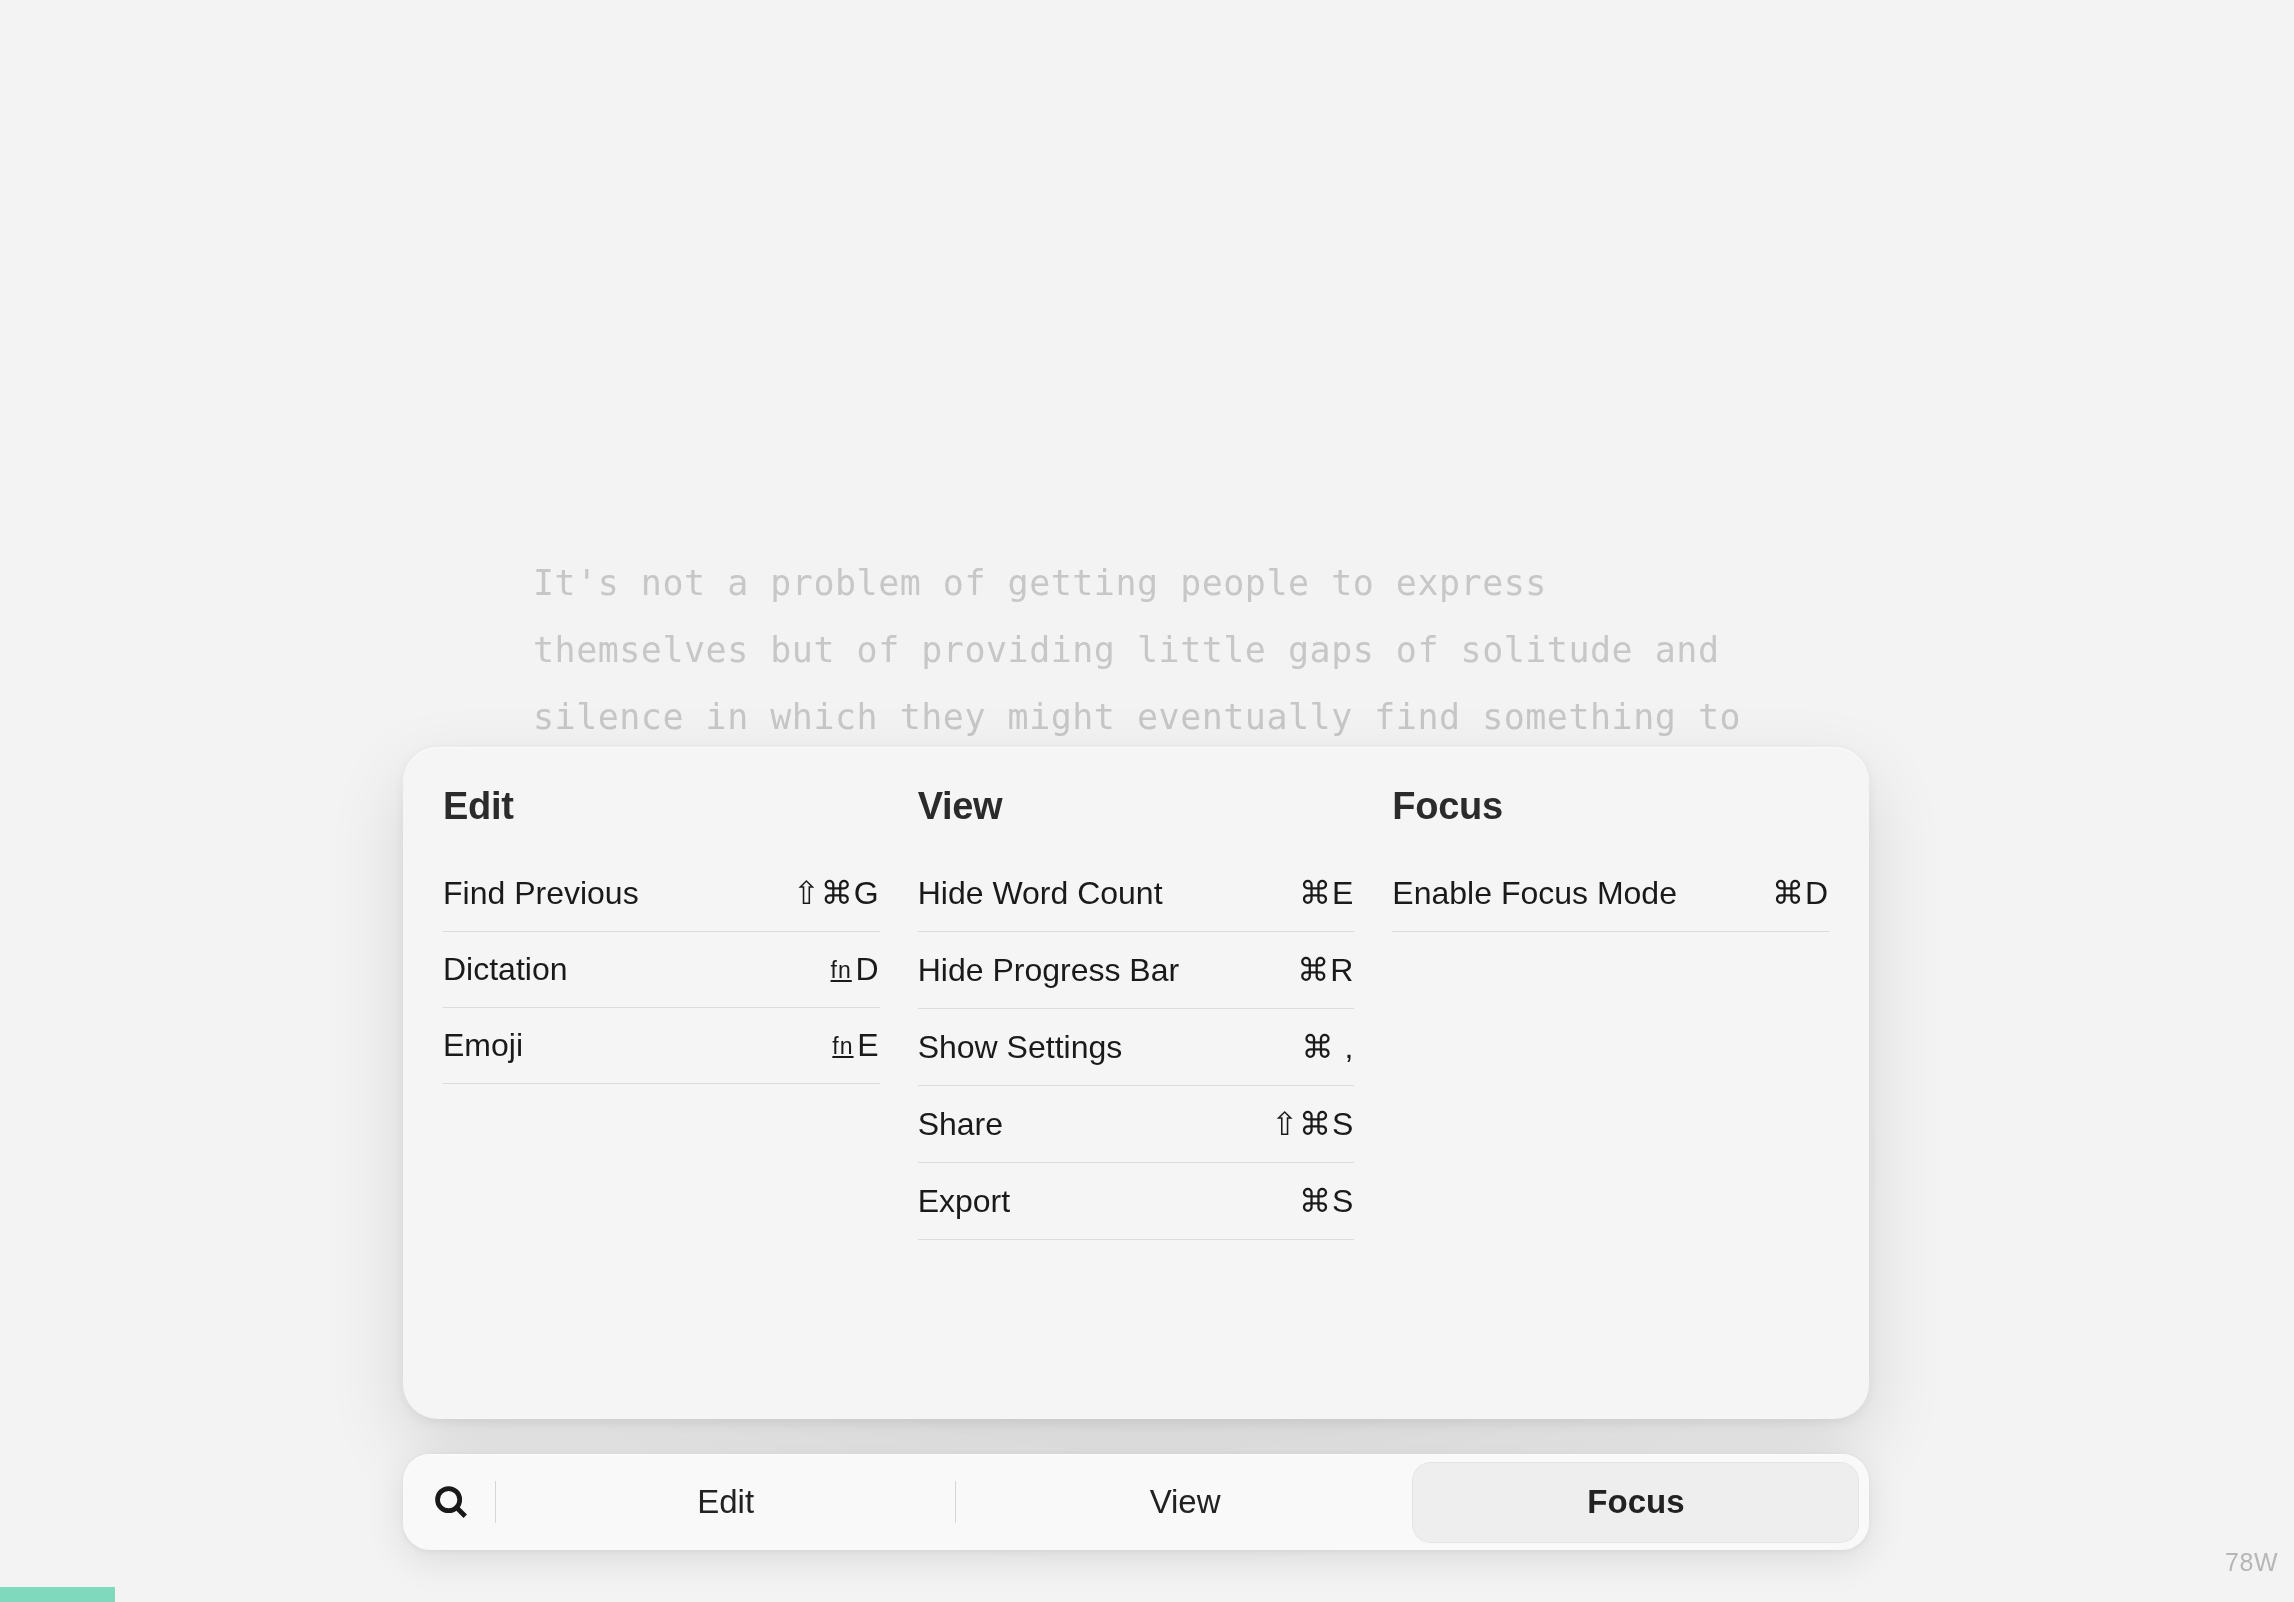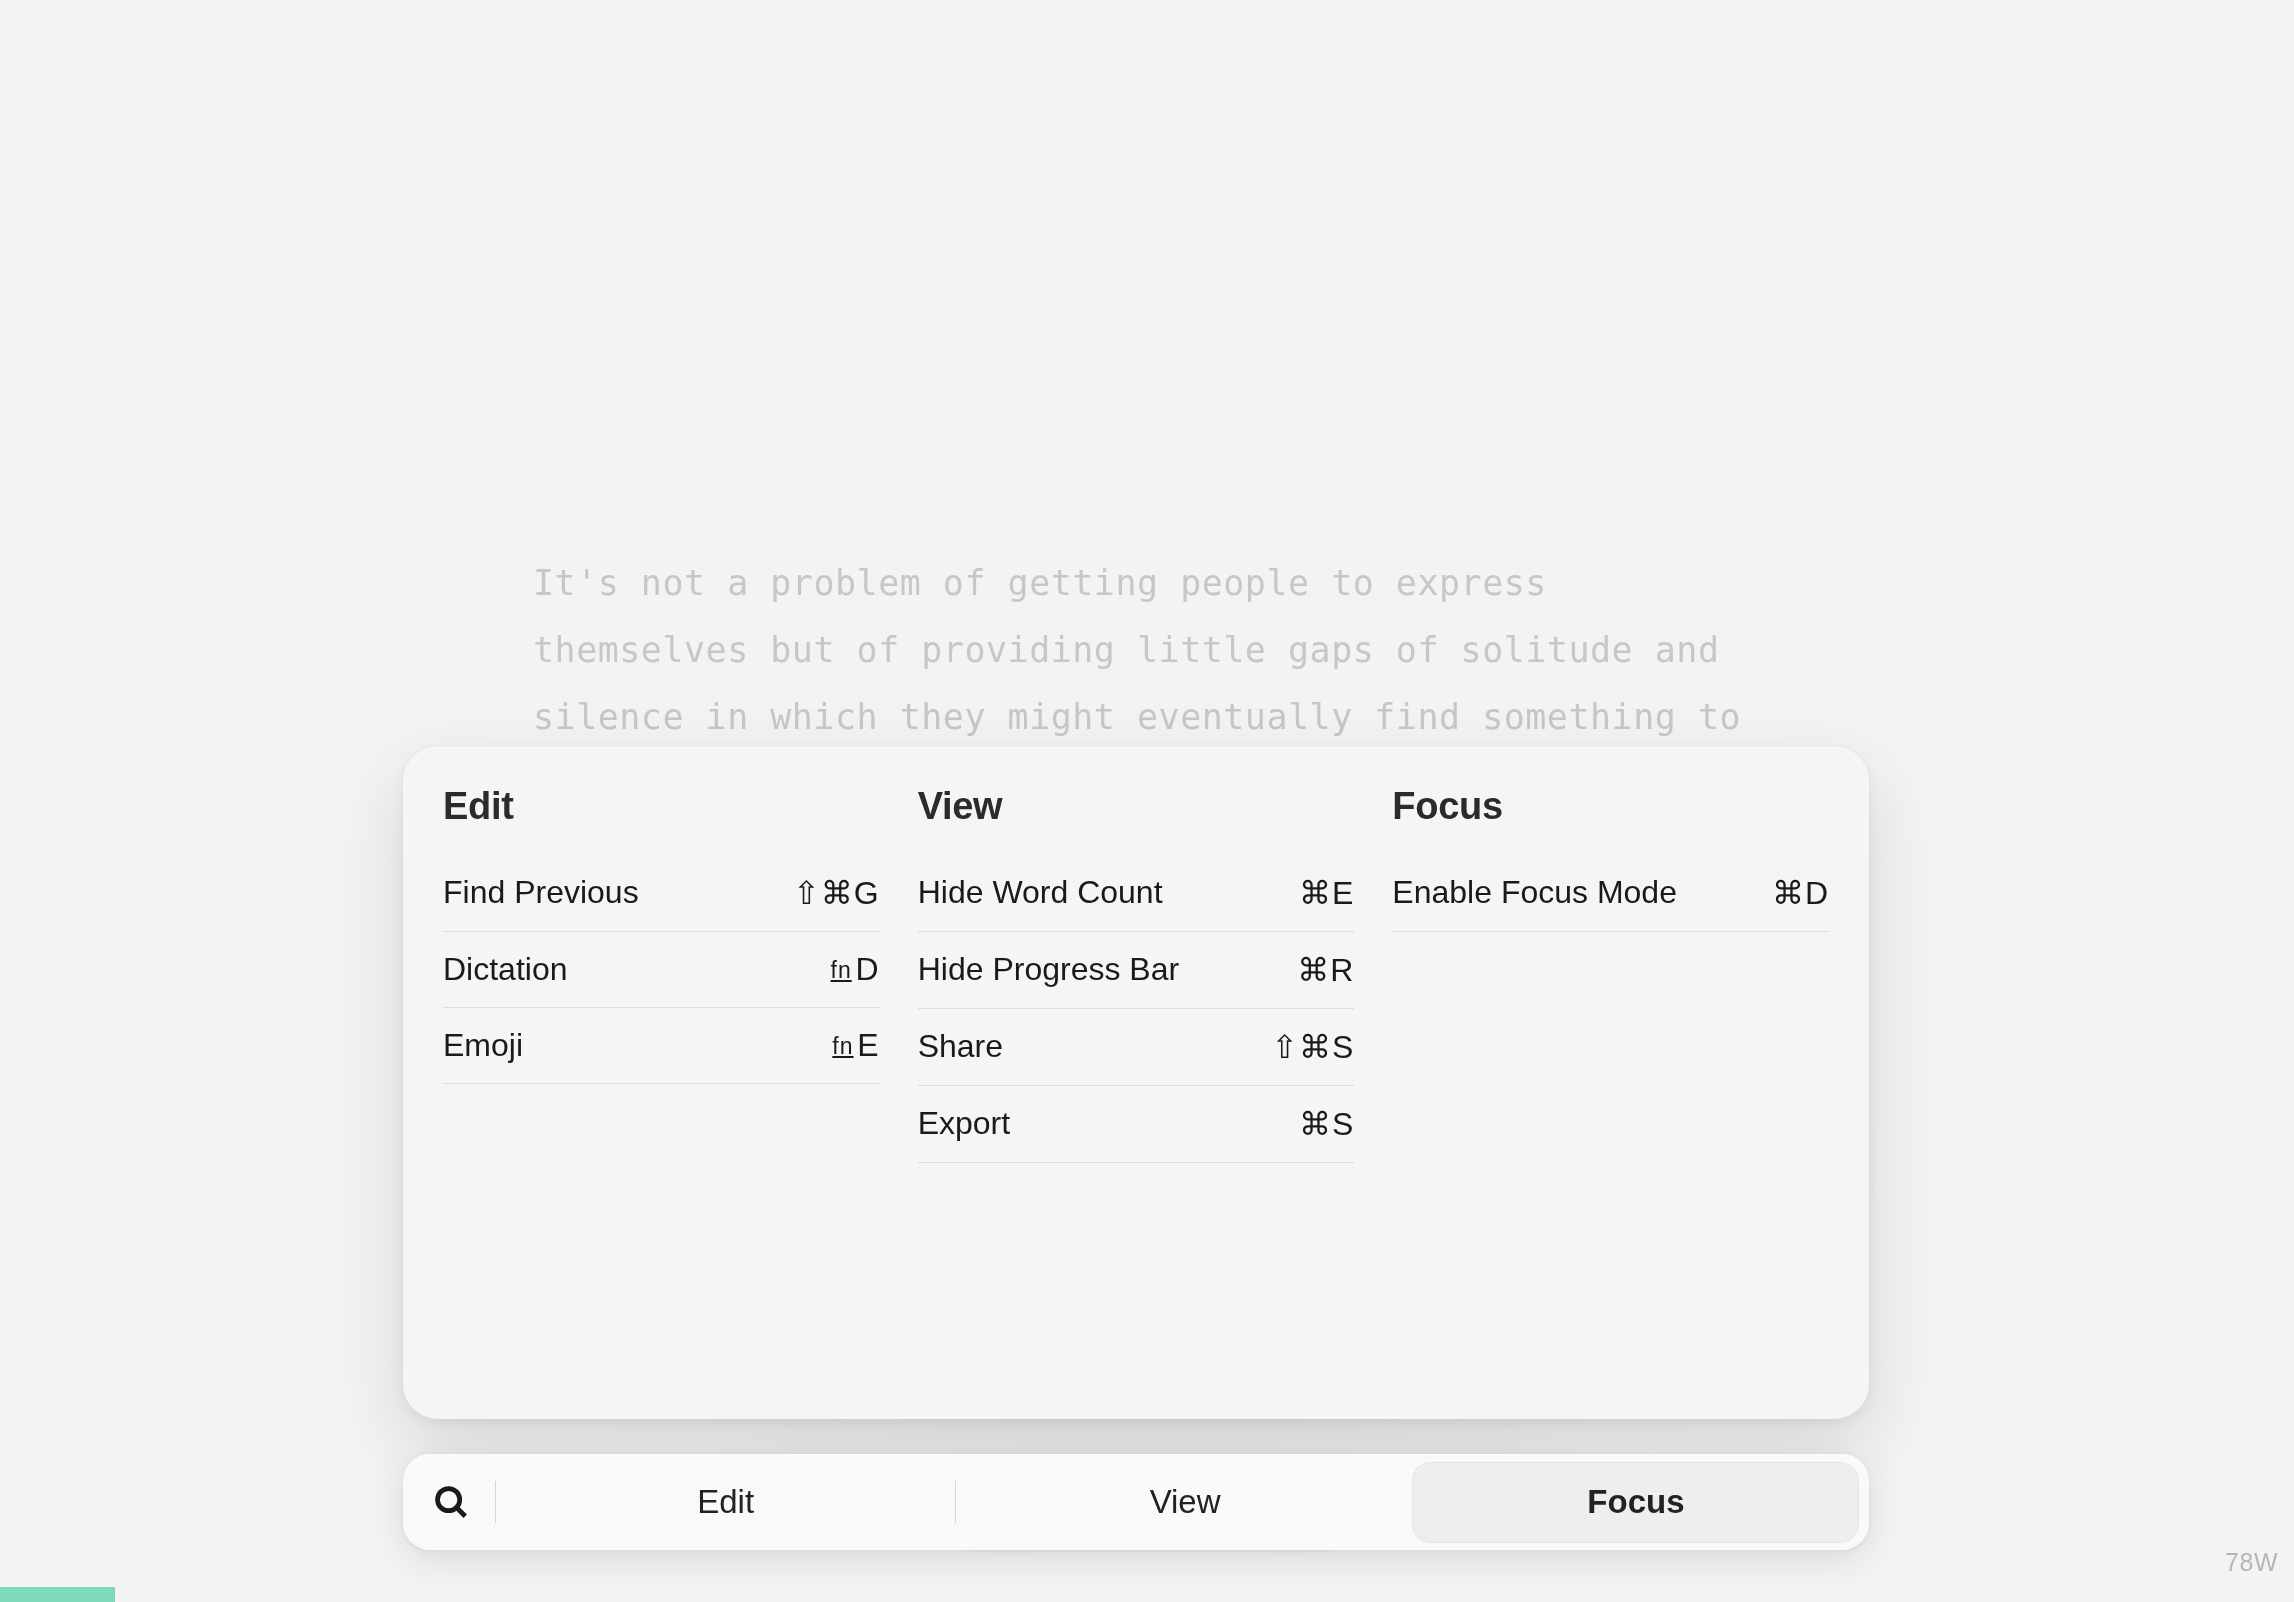--- a/index.html
+++ b/index.html
@@ -63,20 +63,21 @@
     font-size: 38px;
     font-weight: 700;
     color: #2b2b2b;
     margin-bottom: 27px;
     letter-spacing: -0.3px;
   }
 
   .row {
     display: flex;
     justify-content: space-between;
+    align-items: center;
     padding: 19px 0;
     border-bottom: 1px solid #dcdcdc;
     font-size: 32px;
     cursor: pointer;
   }
 
   .row-label {
     color: #1a1a1a;
     font-weight: 400;
   }
@@ -210,20 +211,24 @@
 
     <div class="row">
       <span class="row-label">Hide Word Count</span>
       <span class="row-shortcut">⌘E</span>
     </div>
     <div class="row">
       <span class="row-label">Hide Progress Bar</span>
       <span class="row-shortcut">⌘R</span>
     </div>
     <div class="row">
+      <span class="row-label">Show Settings</span>
+      <span class="row-shortcut">⌘ ,</span>
+    </div>
+    <div class="row">
       <span class="row-label">Share</span>
       <span class="row-shortcut">⇧⌘S</span>
     </div>
     <div class="row">
       <span class="row-label">Export</span>
       <span class="row-shortcut">⌘S</span>
     </div>
   </div>
 
   <div class="col">

